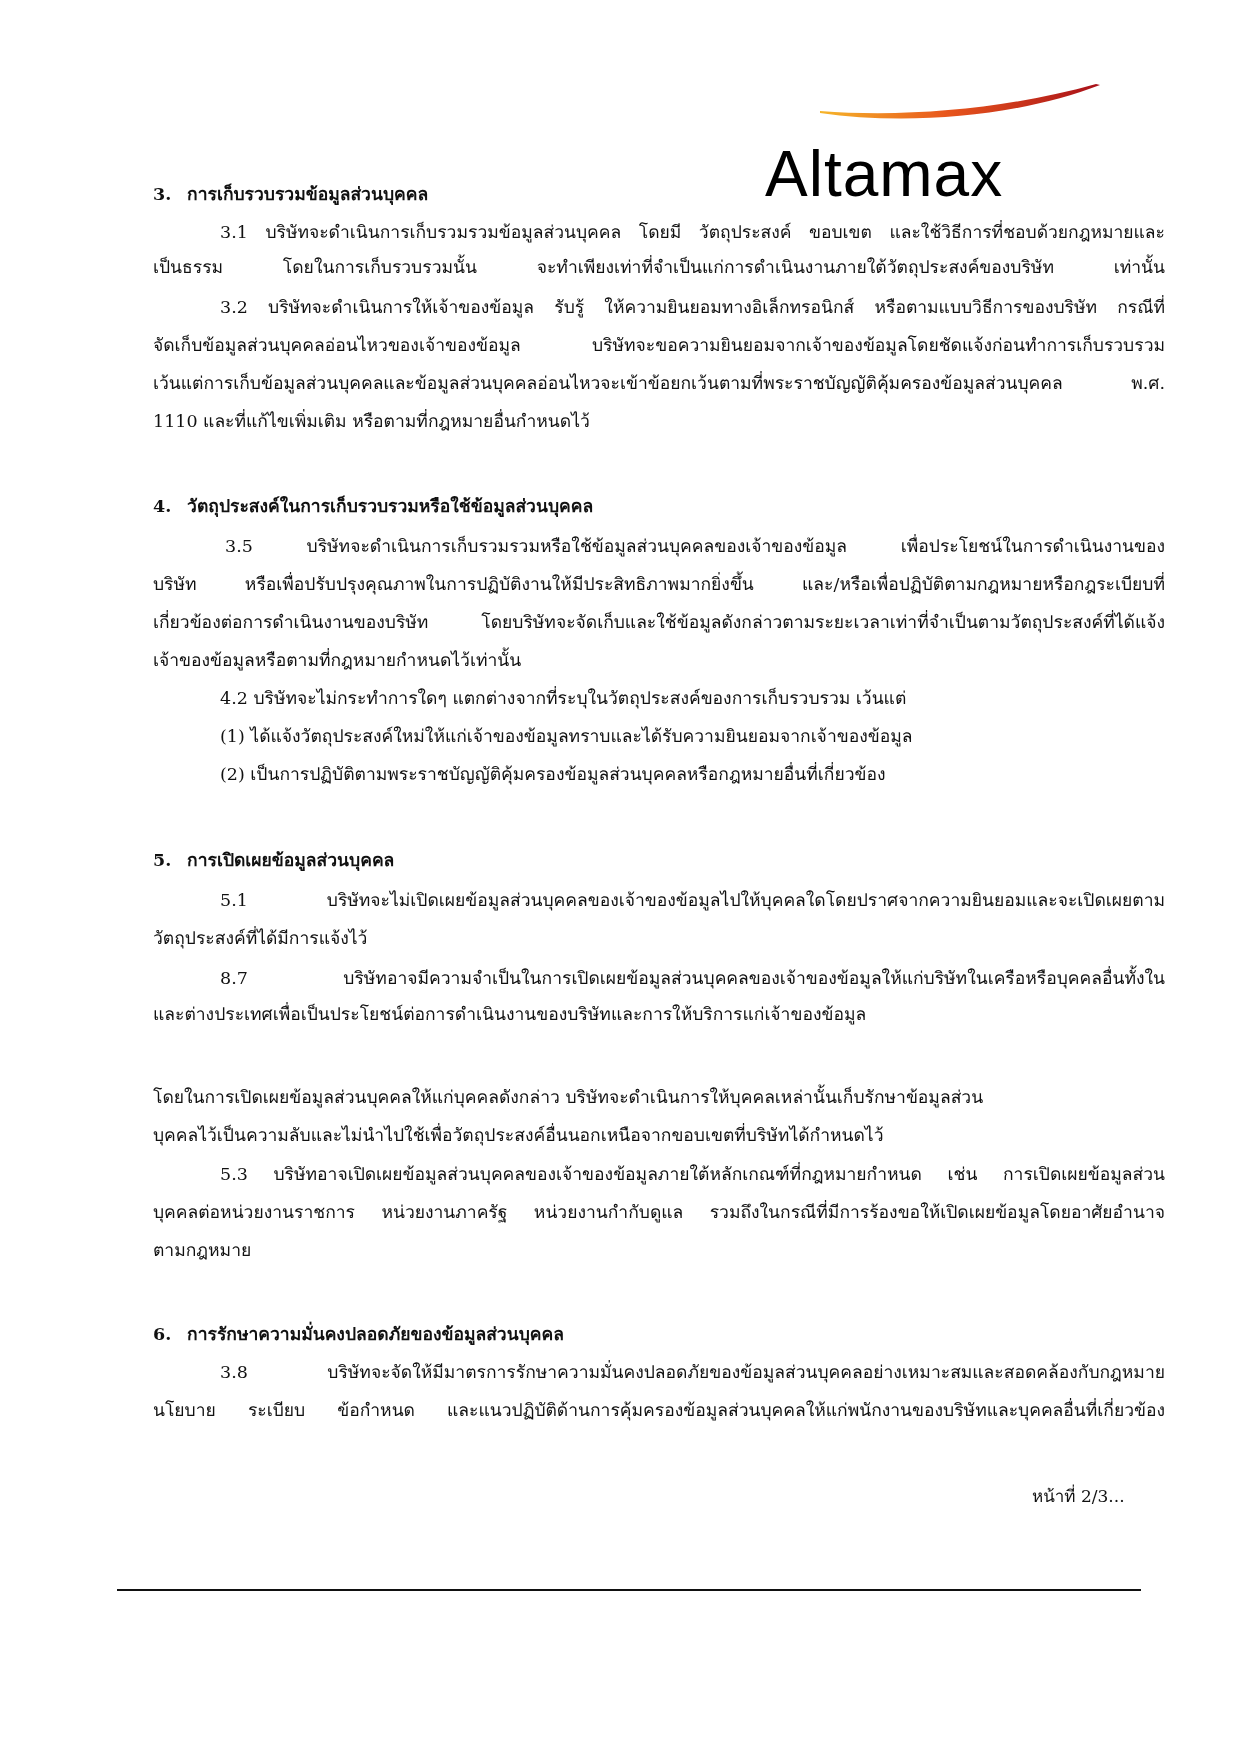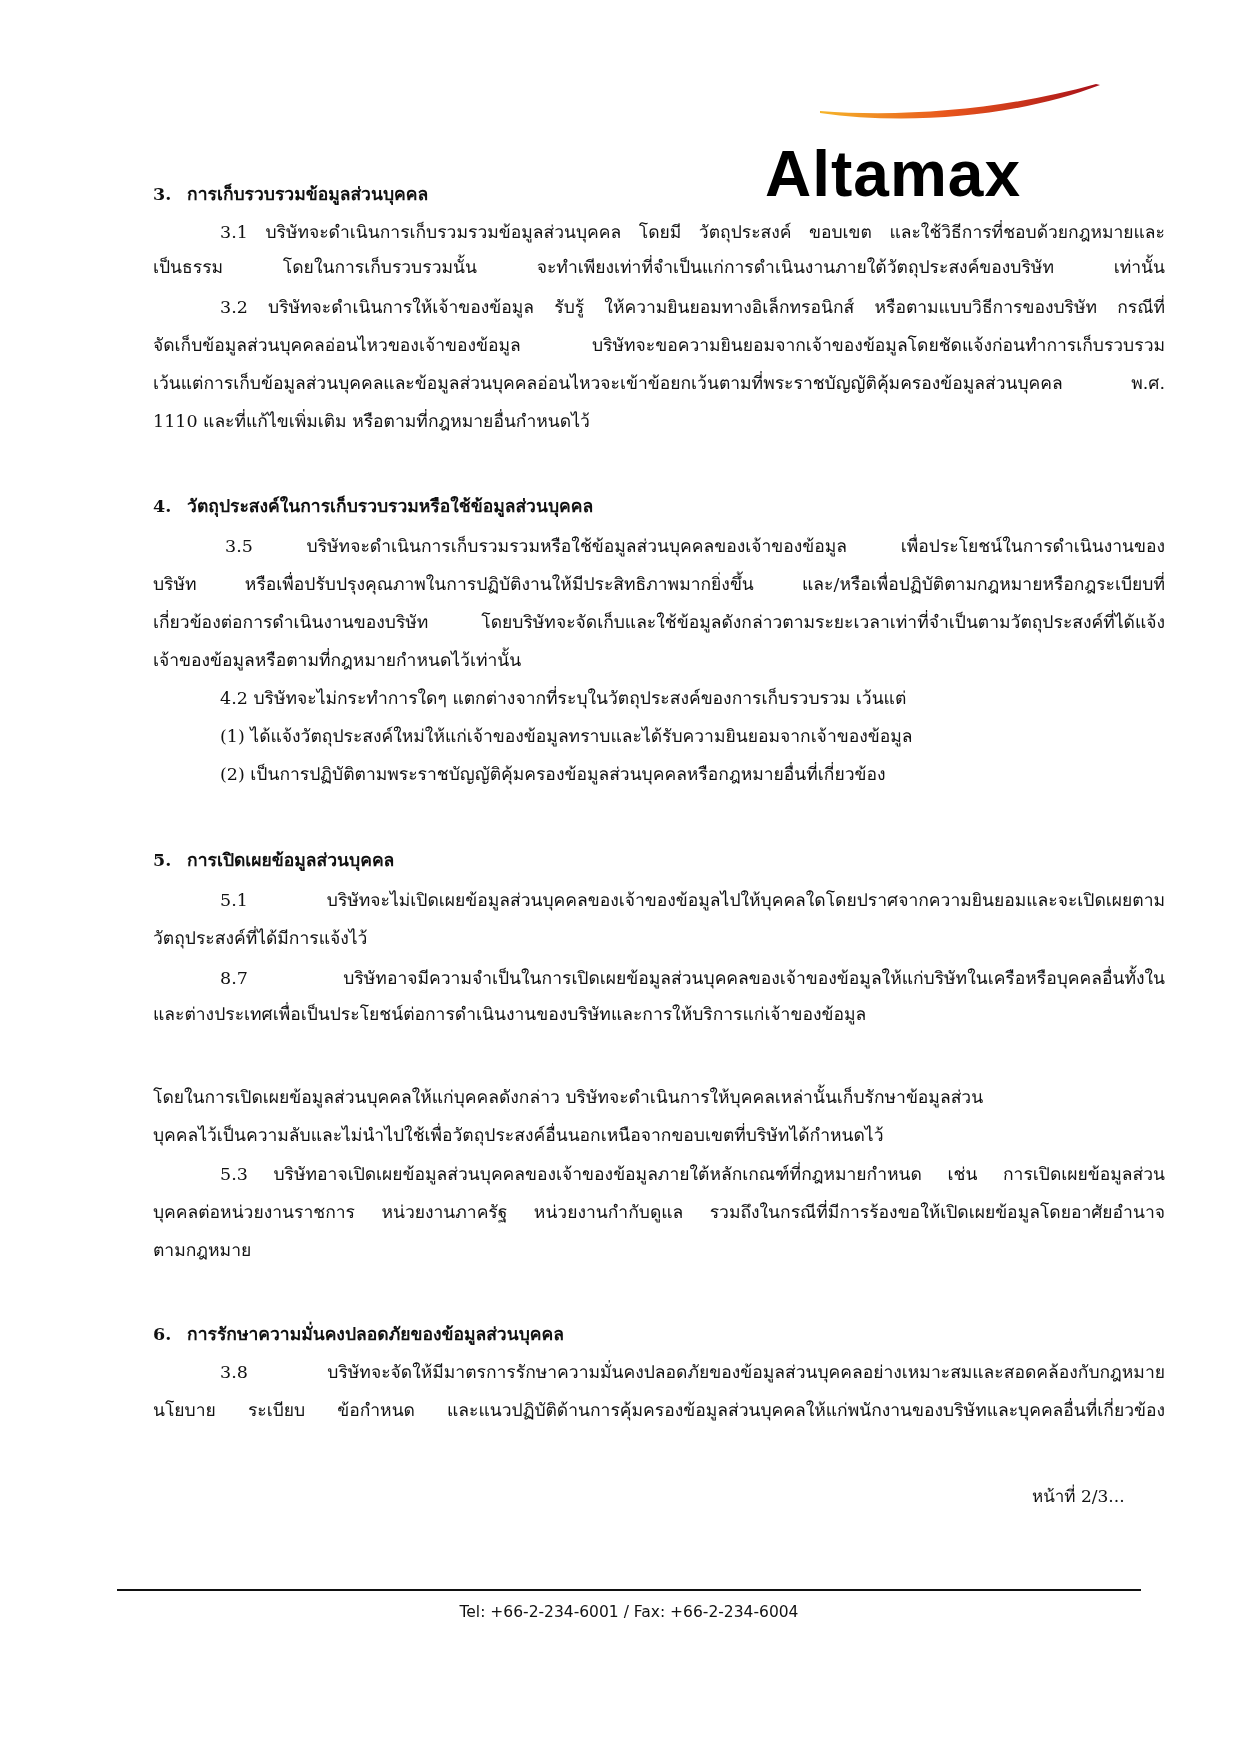--- a/index.html
+++ b/index.html
@@ -8,21 +8,21 @@
       font-family: "DejaVu Serif", "Liberation Serif", serif;
       color: #111111;
     }
     .logo {
       position: absolute; left: 760px; top: 68px; width: 360px; height: 110px;
     }
     .logo-swoosh { position: absolute; left: 0; top: 0; width: 360px; height: 60px; }
     .logo-text {
       position: absolute; left: 5px; top: 74px;
       font-family: "Liberation Sans", "DejaVu Sans", sans-serif;
-      font-weight: bold; font-size: 64px; letter-spacing: 1px; line-height: 1;
+      font-weight: normal; font-size: 64px; letter-spacing: 1px; line-height: 1;
       color: #000;
     }
     .content { position: absolute; left: 117px; top: 182px; width: 1012px; }
     .line {
       position: absolute; left: 0; white-space: nowrap;
       font-size: 17.5px; line-height: 24px; margin-left: 36px;
     }
     .just { width: 1012px; text-align: justify; text-align-last: justify; }
     .heading { font-weight: bold; font-size: 17.5px; }
     .num { display: inline-block; }
@@ -100,14 +100,13 @@
     <span>การรักษาความมั่นคงปลอดภัยของข้อมูลส่วนบุคคล</span>
   </div>
   <div class="line just" style="top:1178px; padding-left:67px; width:945px">3.8  บริษัทจะจัดให้มีมาตรการรักษาความมั่นคงปลอดภัยของข้อมูลส่วนบุคคลอย่างเหมาะสมและสอดคล้องกับกฎหมาย</div>
   <div class="line just" style="top:1216px">นโยบาย ระเบียบ ข้อกำหนด และแนวปฏิบัติด้านการคุ้มครองข้อมูลส่วนบุคคลให้แก่พนักงานของบริษัทและบุคคลอื่นที่เกี่ยวข้อง</div>
 </div>
 
 <div class="page-num">หน้าที่ 2/3...</div>
 
 <div class="footer-rule"></div>
 <div class="footer">
-  <div>Tel: +66-2-234-6001 / Fax: +66-2-234-6004</div>
 </div>
 
 </body></html>

